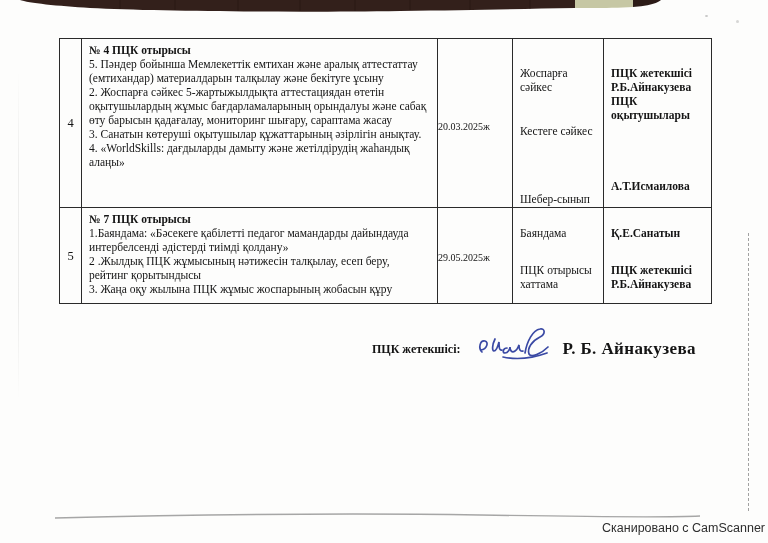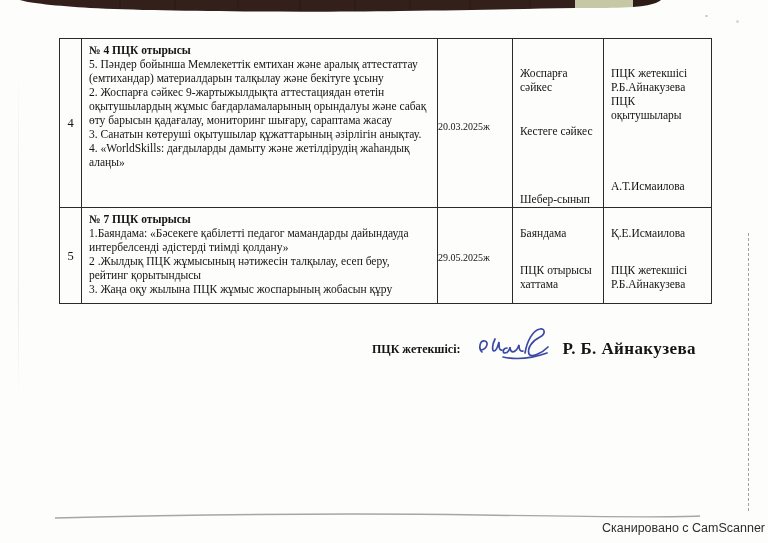--- a/index.html
+++ b/index.html
@@ -33,21 +33,21 @@
     border:1.6px solid #2a2a2a;
     background:transparent;
   }
   .cell{
     border-right:1px solid #2a2a2a;
     border-bottom:1px solid #2a2a2a;
     box-sizing:border-box;
     font-size:11.5px;line-height:14px;
     overflow:hidden;
   }
-  .cell.last-col{border-right:none;}
+  .cell.last-col{border-right:none;font-weight:bold;}
   .cell.last-row{border-bottom:none;}
   .cell-num{display:flex;align-items:center;justify-content:center;font-size:12.5px;}
   .cell-content{padding:4px 6px 0 7px;}
   .row-title{font-weight:bold;}
   .cell-date{font-weight:normal;text-align:left;font-size:10px;white-space:nowrap;}
   .cell-date.r4{padding-top:81px;}
   .cell-date.r5{padding-top:43px;}
   .cell-stack{padding:0 3px 0 7px;}
   .stack-r4{padding-top:27px;}
   .stack-r4 .e2{margin-top:30px;}
@@ -96,21 +96,21 @@
 <div class="speck b"></div>
 
 <div class="doc-table">
 
   <div class="cell cell-num">
     <span>4</span>
   </div>
   <div class="cell cell-content">
     <div class="row-title">№ 4 ПЦК отырысы</div>
     <div>5. Пәндер бойынша Мемлекеттік емтихан және аралық аттестаттау (емтихандар)  материалдарын талқылау және бекітуге ұсыну</div>
-    <div>2. Жоспарға сәйкес 9-жартыжылдықта аттестациядан өтетін оқытушылардың жұмыс бағдарламаларының орындалуы және сабақ өту барысын қадағалау, мониторинг шығару, сараптама жасау</div>
+    <div>2. Жоспарға сәйкес 5-жартыжылдықта аттестациядан өтетін оқытушылардың жұмыс бағдарламаларының орындалуы және сабақ өту барысын қадағалау, мониторинг шығару, сараптама жасау</div>
     <div>3. Санатын көтеруші оқытушылар құжаттарының әзірлігін анықтау.</div>
     <div>4.  «WorldSkills: дағдыларды дамыту және жетілдірудің жаһандық алаңы»</div>
   </div>
   <div class="cell cell-date r4">
     <span>20.03.2025ж</span>
   </div>
   <div class="cell cell-stack stack-r4">
     <div class="e1">Жоспарға сәйкес</div>
     <div class="e2">Кестеге сәйкес</div>
     <div class="e3">Шебер-сынып</div>
@@ -130,21 +130,21 @@
     <div>3. Жаңа оқу жылына ПЦК жұмыс  жоспарының жобасын   құру</div>
   </div>
   <div class="cell cell-date r5 last-row">
     <span>29.05.2025ж</span>
   </div>
   <div class="cell cell-stack stack-r5 last-row">
     <div class="e1">Баяндама</div>
     <div class="e2">ПЦК отырысы хаттама</div>
   </div>
   <div class="cell cell-stack stack-r5 last-col last-row">
-    <div class="e1">Қ.Е.Исмаилова</div>
+    <div class="e1">Қ.Е.Санатын</div>
     <div class="e2">ПЦК  жетекшісі Р.Б.Айнакузева</div>
   </div>
 </div>
 
 <div class="sign-line">
   <span class="sign-label">ПЦК  жетекшісі:</span>
   <svg class="sign-scribble" width="82" height="38" viewBox="0 0 82 38" xmlns="http://www.w3.org/2000/svg">
     <g fill="none" stroke="#3a49a4" stroke-width="1.7" stroke-linecap="round">
       <path d="M7,26 C3,22 5,14 10,15 C14,16 12,23 6,24"></path>
       <path d="M20,13 C17,19 17,25 19,25 C21,25 23,20 24,16 C24,20 24,25 27,24"></path>

